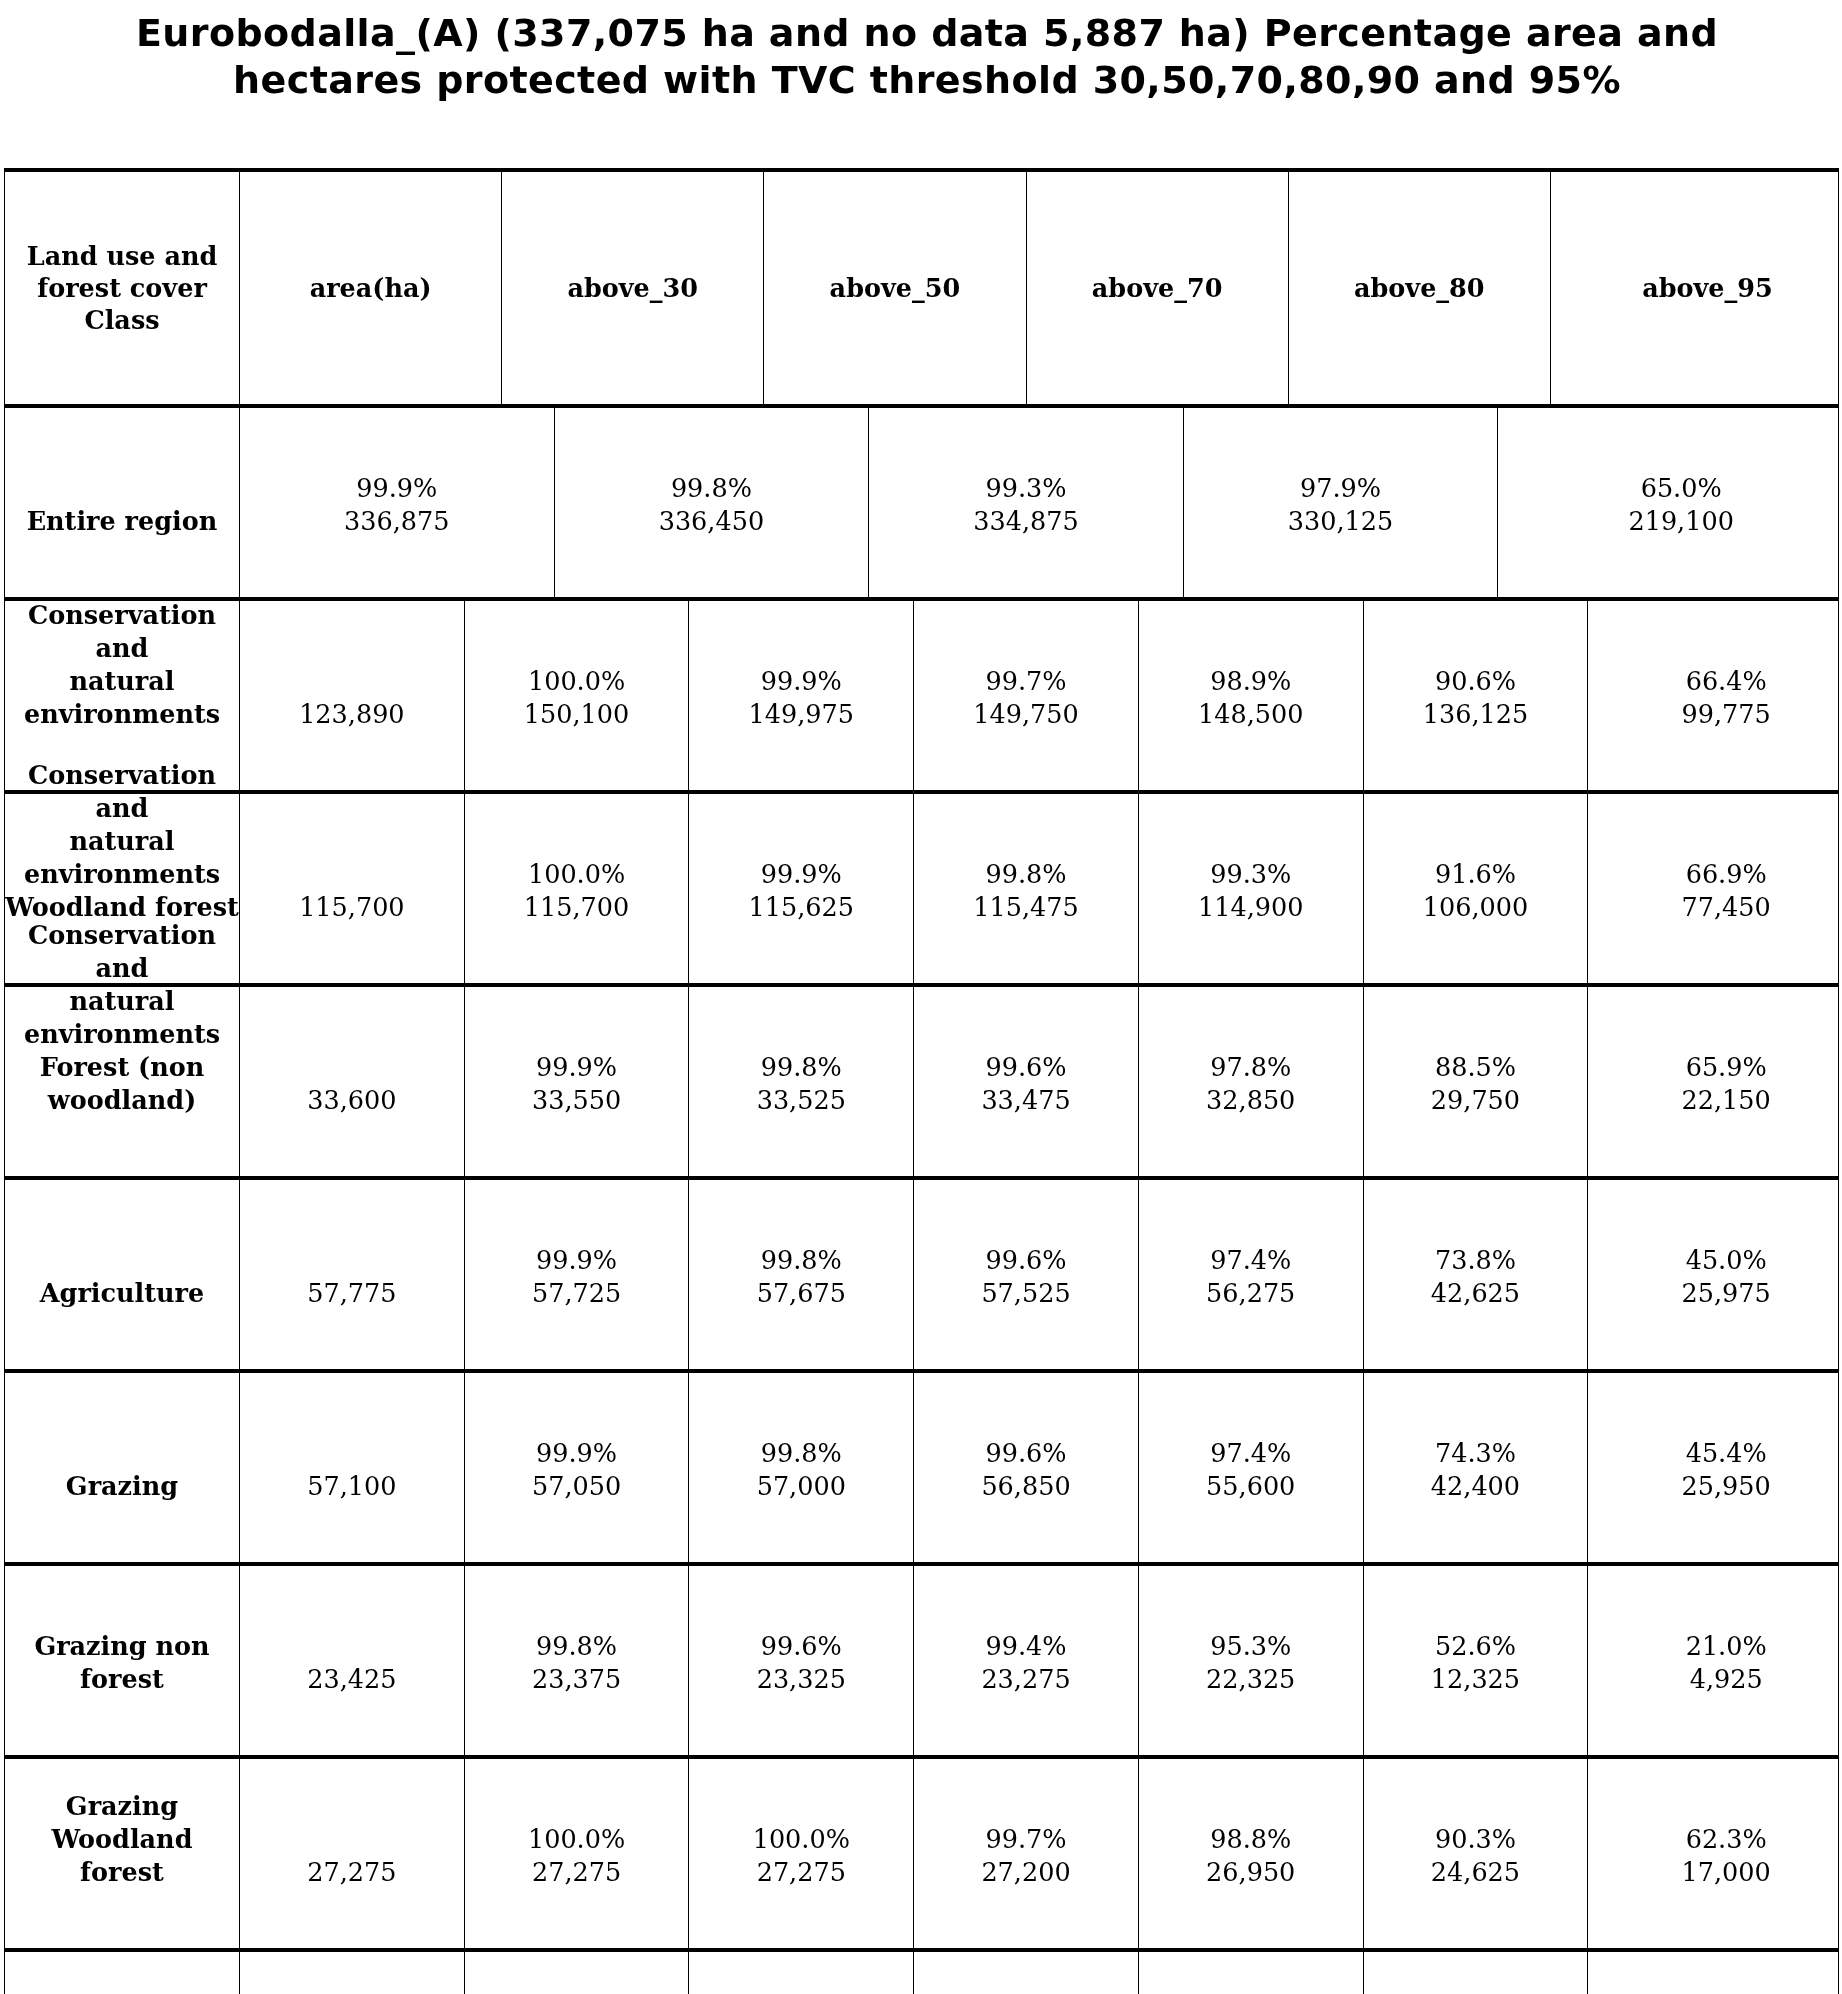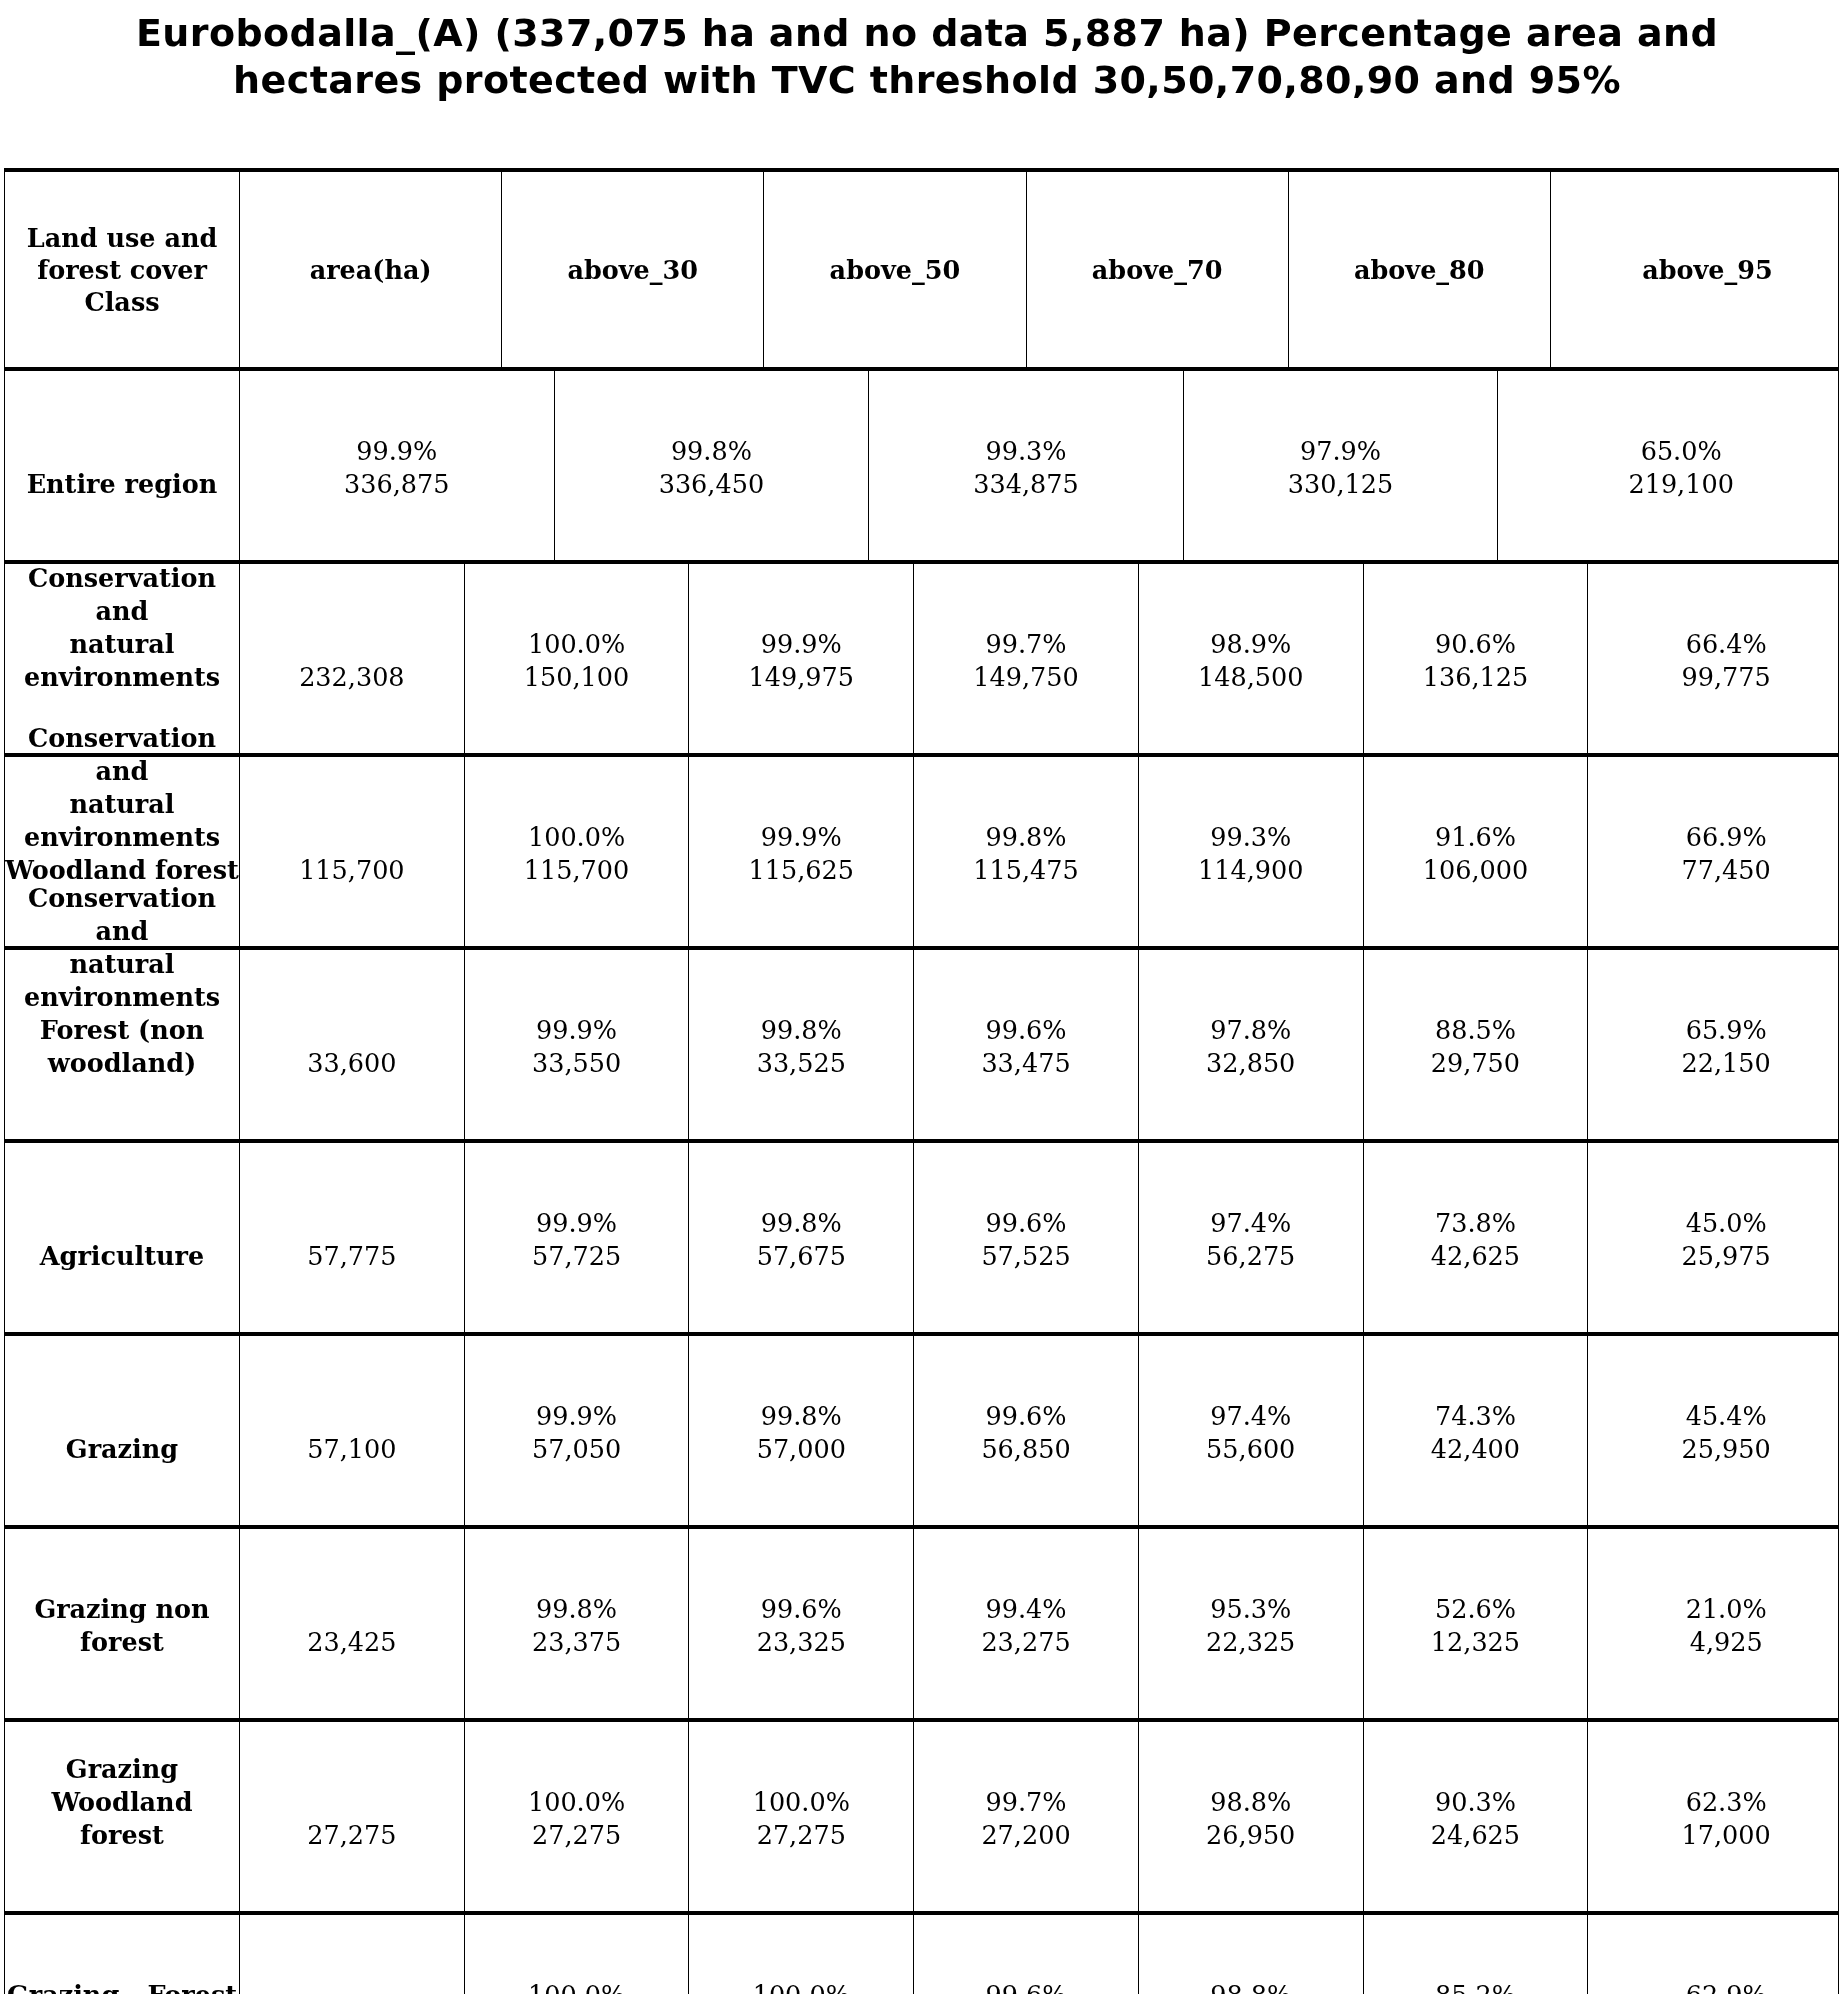--- a/index.html
+++ b/index.html
@@ -7,21 +7,21 @@
   .page { position:relative; width:1842px; height:2521px; background:#ffffff; overflow:hidden; }
 
   .title { position:absolute; top:10px; left:6px; width:100%; text-align:center;
            font-family:"DejaVu Sans", sans-serif; font-weight:bold; font-size:38px;
            line-height:47px; color:#000; letter-spacing:0.4px; }
 
   .tbl { position:absolute; left:4px; top:168px; width:1835px;
          border-top:4px solid #000; border-bottom:4px solid #000;
          border-left:1.6px solid #000; border-right:1.6px solid #000; background:#fff; }
   .row { display:flex; width:100%; height:193px; border-bottom:4px solid #000; position:relative; }
-  .row.header { height:199px; }
+  .row.header { height:236px; }
   .cell { position:relative; flex:1 1 0; border-right:1.6px solid #000; }
   .cell.c0 { flex:0 0 235px; }
   .cell.lastc { border-right:none;margin-left:26px; }
   .hblock { position:absolute; inset:0; display:flex; align-items:center; justify-content:center;
             text-align:center; white-space:pre-line; font-weight:bold; font-size:25.5px;
             line-height:32px; color:#000; }
   .block { position:absolute; left:0; right:0; bottom:59px; text-align:center;
            white-space:pre-line; font-size:25.5px; line-height:33px; color:#000; }
   .block.label { font-weight:bold; }
 </style>
@@ -88,21 +88,21 @@
         </div>
     </div>
 
     <div class="row">
       <div class="cell c0">
           <div class="block label">Conservation and
 natural
 environments</div>
         </div>
       <div class="cell">
-          <div class="block">232,308</div>
+          <div class="block">123,890</div>
         </div>
       <div class="cell">
           <div class="block">100.0%
 150,100</div>
         </div>
       <div class="cell">
           <div class="block">99.9%
 149,975</div>
         </div>
       <div class="cell">

